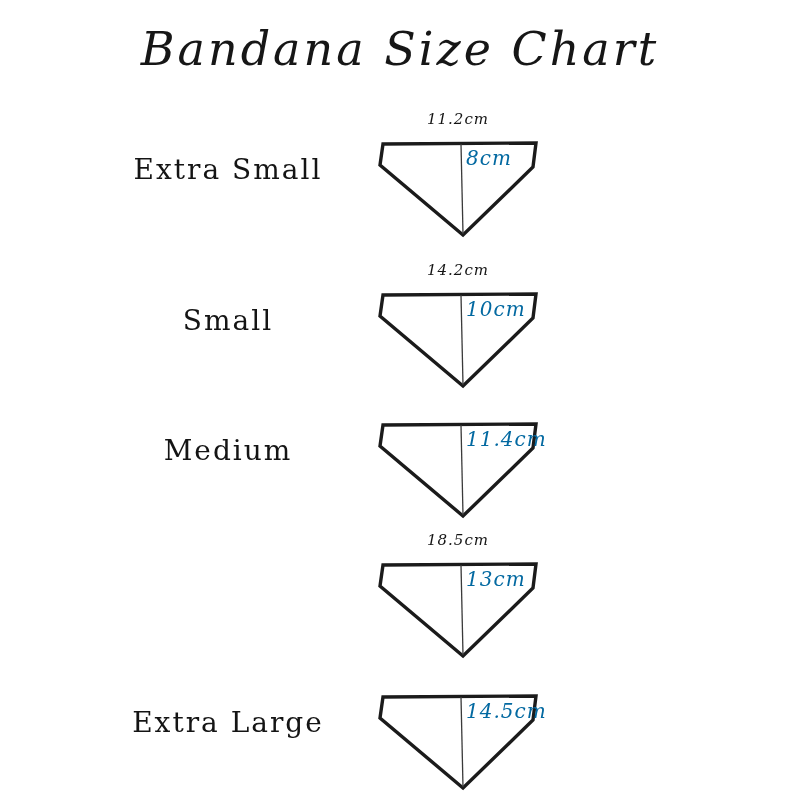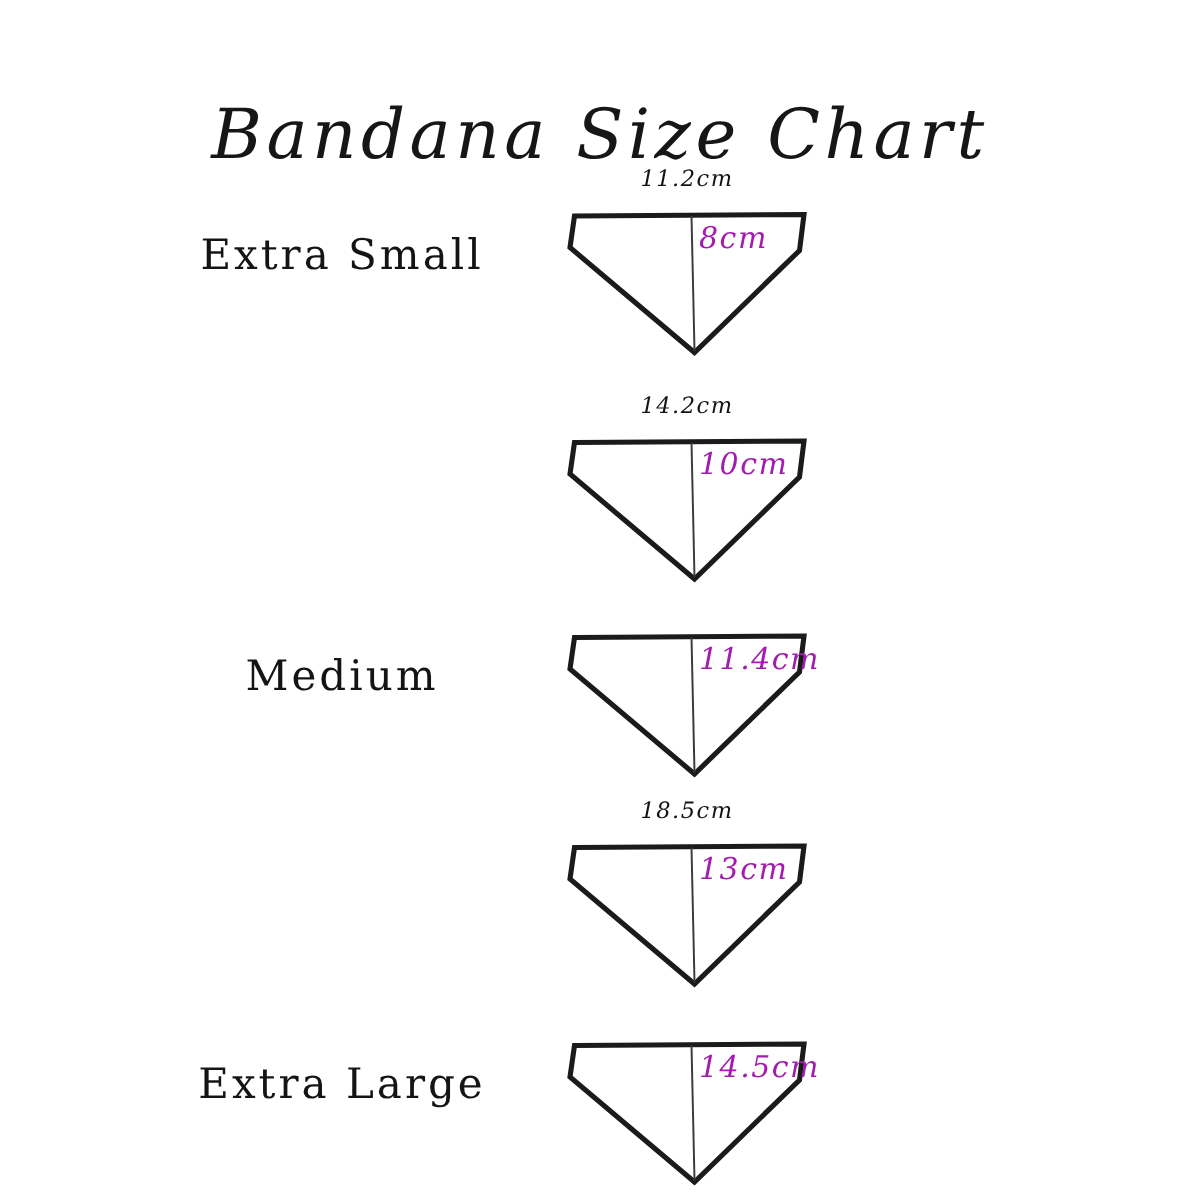--- a/index.html
+++ b/index.html
@@ -13,21 +13,20 @@
   }
   .title {
     position:absolute;
     top:22px; left:0; width:800px;
     text-align:center;
     font-size:46px;
     font-weight:400;
     font-style:italic;
     letter-spacing:3px;
     color:#161616;
-    margin-top:40px;
   }
   .band-row {
     position:absolute;
     left:0; width:800px; height:140px;
   }
   .row-1 { top:110px; }
   .row-2 { top:261px; }
   .row-3 { top:391px; }
   .row-4 { top:531px; }
   .row-5 { top:663px; }
@@ -49,21 +48,21 @@
     letter-spacing:1px;
     color:#141414;
     white-space:nowrap;
   }
   .dim-height {
     position:absolute;
     left:466px; top:36px;
     font-size:20px;
     font-style:italic;
     letter-spacing:1px;
-    color:#a21caf;
+    color:#0369a1;
     white-space:nowrap;
     text-align:right;
   }
   .bandana-svg {
     position:absolute;
     left:377px; top:27px;
     width:162px; height:102px;
     overflow:visible;
   }
 </style>
@@ -78,20 +77,21 @@
     <div class="size-label">Extra Small</div>
     <div class="dim-width">11.2cm</div>
     <svg class="bandana-svg" viewBox="0 0 162 102" aria-hidden="true">
       <polygon points="6,7 159,6 156,30 86,98 3,28" fill="none" stroke="#1b1b1b" stroke-width="3.4" stroke-linejoin="miter"></polygon>
       <line x1="84" y1="7" x2="86" y2="97" stroke="#3a3a3a" stroke-width="1.3"></line>
     </svg>
     <div class="dim-height">8cm</div>
   </div>
 
   <div class="band-row row-2">
+    <div class="size-label">Small</div>
     <div class="dim-width">14.2cm</div>
     <svg class="bandana-svg" viewBox="0 0 162 102" aria-hidden="true">
       <polygon points="6,7 159,6 156,30 86,98 3,28" fill="none" stroke="#1b1b1b" stroke-width="3.4" stroke-linejoin="miter"></polygon>
       <line x1="84" y1="7" x2="86" y2="97" stroke="#3a3a3a" stroke-width="1.3"></line>
     </svg>
     <div class="dim-height">10cm</div>
   </div>
 
   <div class="band-row row-3">
     <div class="size-label">Medium</div>

